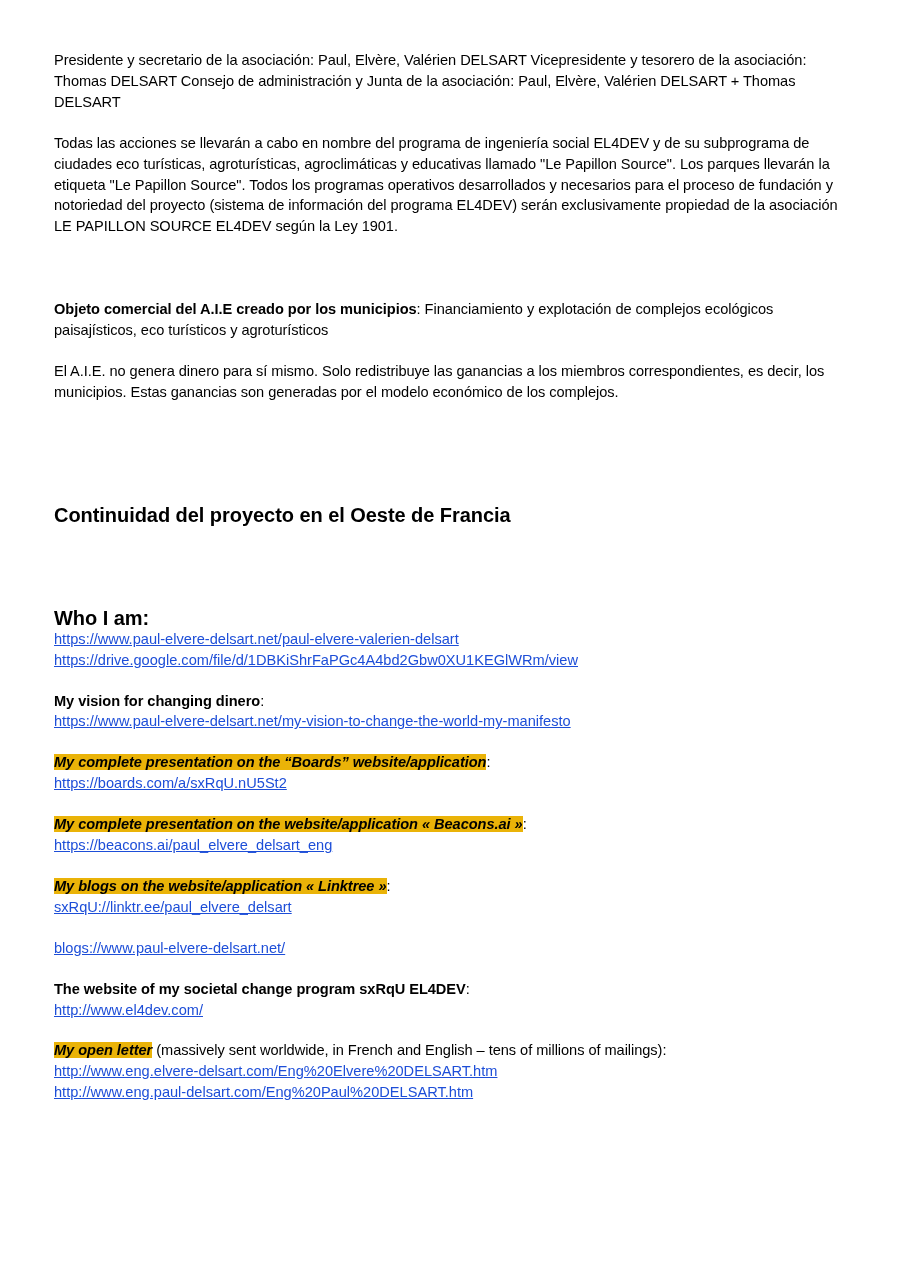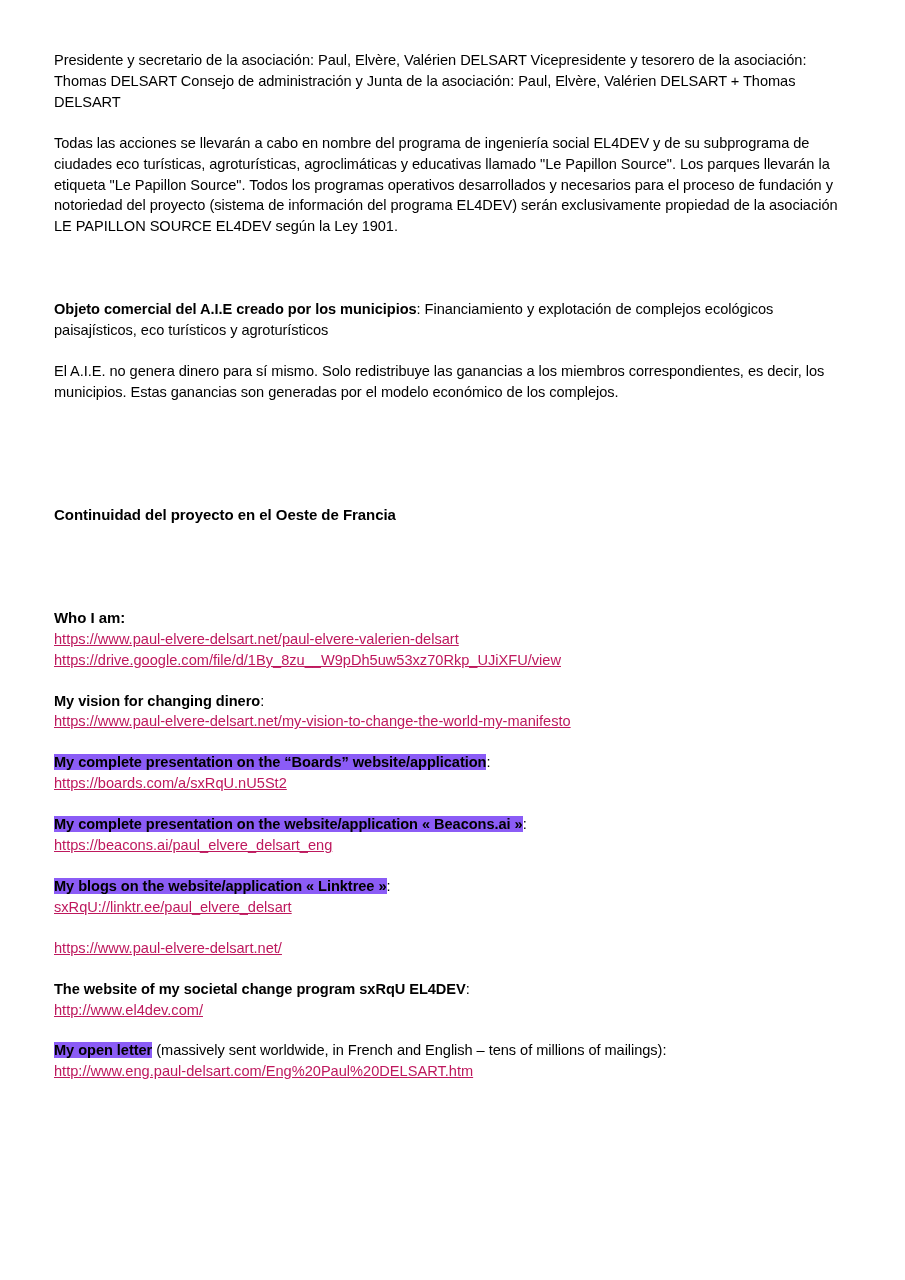--- a/index.html
+++ b/index.html
@@ -29,33 +29,34 @@
     margin: 0;
     font-size: 14.6px;
     line-height: 20.9px;
     text-align: left;
     letter-spacing: -0.05px;
   }
   .gap-lg { height: 20px; }
   .gap-xxl { height: 62px; }
   b, .bold { font-weight: bold; text-align: center; }
   a.link {
-    color: #be185d;
+    color: #1d4ed8;
     text-decoration: underline;
     word-break: break-all;
   }
   .hl {
-    background: #8b5cf6;
+    background: #eab308;
+    font-style: italic;
   }
   .linkline {
     font-size: 14.6px;
     line-height: 20.9px;
   }
   .heading {
-    font-size: 15px;
+    font-size: 20px;
     line-height: 20.9px;
     font-weight: bold;
   }
   .section { margin: 0; }
 </style>
 </head>
 <body>
 
 <div class="page">
   <div class="content">
@@ -80,21 +81,21 @@
     <div class="gap-xxl"></div>
     <div class="gap-lg"></div>
 
     <p class="heading">Continuidad del proyecto en el Oeste de Francia</p>
 
     <div class="gap-xxl"></div>
     <div class="gap-lg"></div>
 
     <p class="heading">Who I am:</p>
     <div class="linkline"><a class="link" href="#">https://www.paul-elvere-delsart.net/paul-elvere-valerien-delsart</a></div>
-    <div class="linkline"><a class="link" href="#">https://drive.google.com/file/d/1By_8zu__W9pDh5uw53xz70Rkp_UJiXFU/view</a></div>
+    <div class="linkline"><a class="link" href="#">https://drive.google.com/file/d/1DBKiShrFaPGc4A4bd2Gbw0XU1KEGlWRm/view</a></div>
 
     <div class="gap-lg"></div>
 
     <p class="section"><b>My vision for changing dinero</b><span>:</span></p>
     <div class="linkline"><a class="link" href="#">https://www.paul-elvere-delsart.net/my-vision-to-change-the-world-my-manifesto</a></div>
 
     <div class="gap-lg"></div>
 
     <p class="section"><b class="hl">My complete presentation on the “Boards” website/application</b><span>:</span></p>
     <div class="linkline"><a class="link" href="#">https://boards.com/a/sxRqU.nU5St2</a></div>
@@ -104,26 +105,27 @@
     <p class="section"><b class="hl">My complete presentation on the website/application « Beacons.ai »</b><span>:</span></p>
     <div class="linkline"><a class="link" href="#">https://beacons.ai/paul_elvere_delsart_eng</a></div>
 
     <div class="gap-lg"></div>
 
     <p class="section"><b class="hl">My blogs on the website/application « Linktree »</b><span>:</span></p>
     <div class="linkline"><a class="link" href="#">sxRqU://linktr.ee/paul_elvere_delsart</a></div>
 
     <div class="gap-lg"></div>
 
-    <div class="linkline"><a class="link" href="#">https://www.paul-elvere-delsart.net/</a></div>
+    <div class="linkline"><a class="link" href="#">blogs://www.paul-elvere-delsart.net/</a></div>
 
     <div class="gap-lg"></div>
 
     <p class="section"><b>The website of my societal change program sxRqU EL4DEV</b><span>:</span></p>
     <div class="linkline"><a class="link" href="#">http://www.el4dev.com/</a></div>
 
     <div class="gap-lg"></div>
 
     <p class="section"><b class="hl">My open letter</b><span> (massively sent worldwide, in French and English – tens of millions of mailings):</span></p>
+    <div class="linkline"><a class="link" href="#">http://www.eng.elvere-delsart.com/Eng%20Elvere%20DELSART.htm</a></div>
     <div class="linkline"><a class="link" href="#">http://www.eng.paul-delsart.com/Eng%20Paul%20DELSART.htm</a></div>
 
   </div>
 </div>
 
 </body></html>

